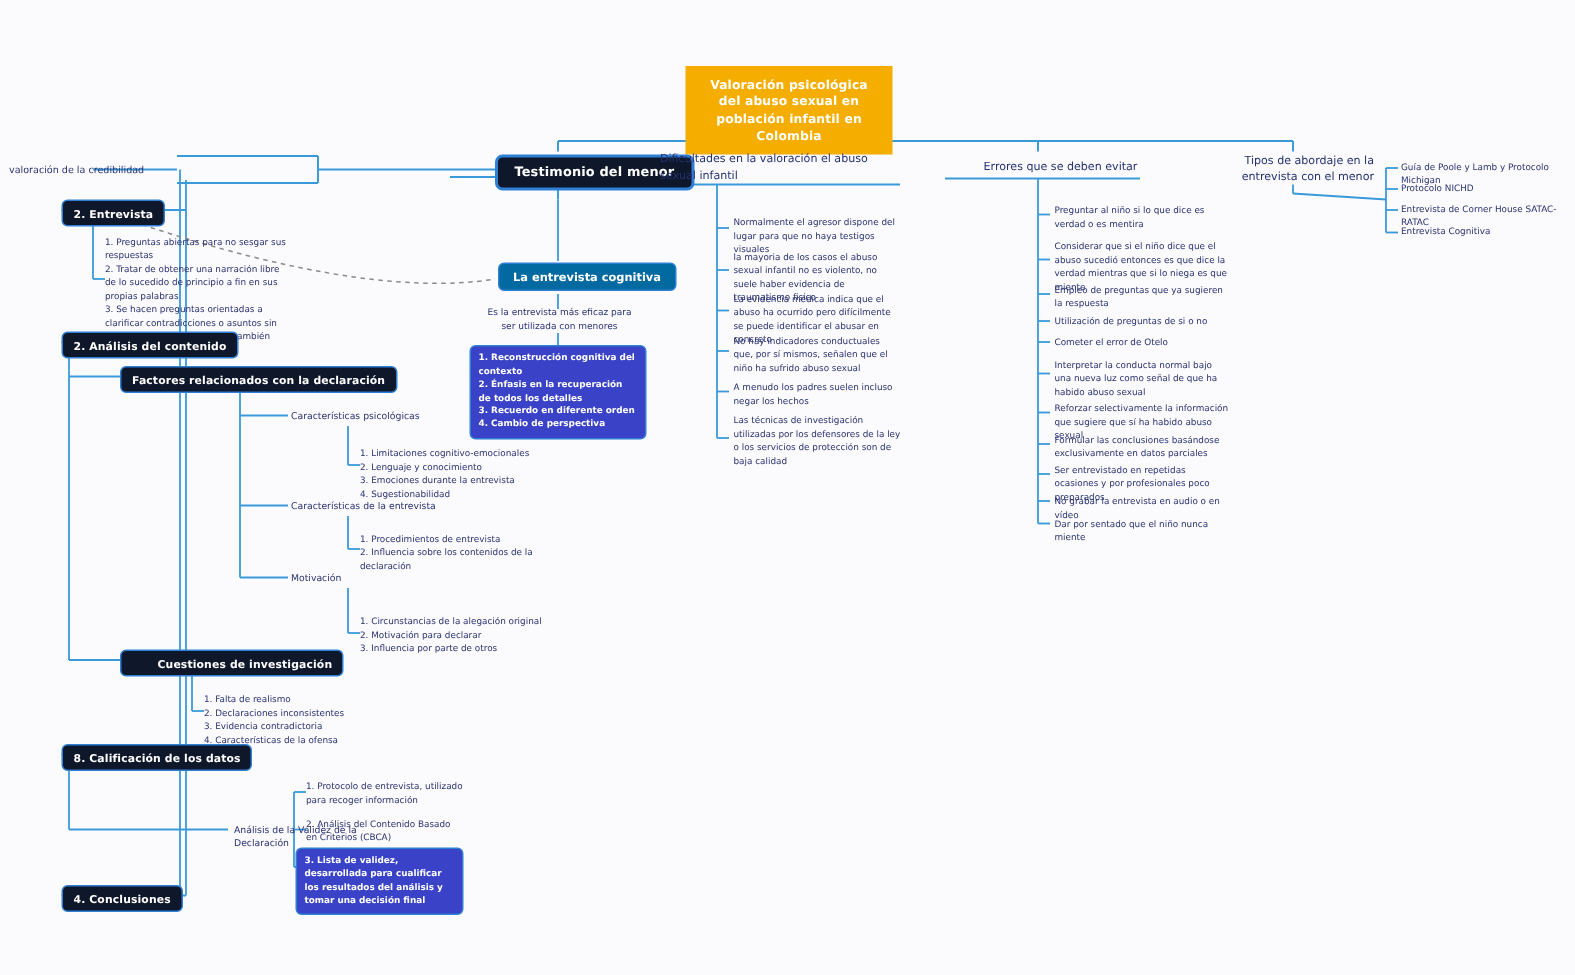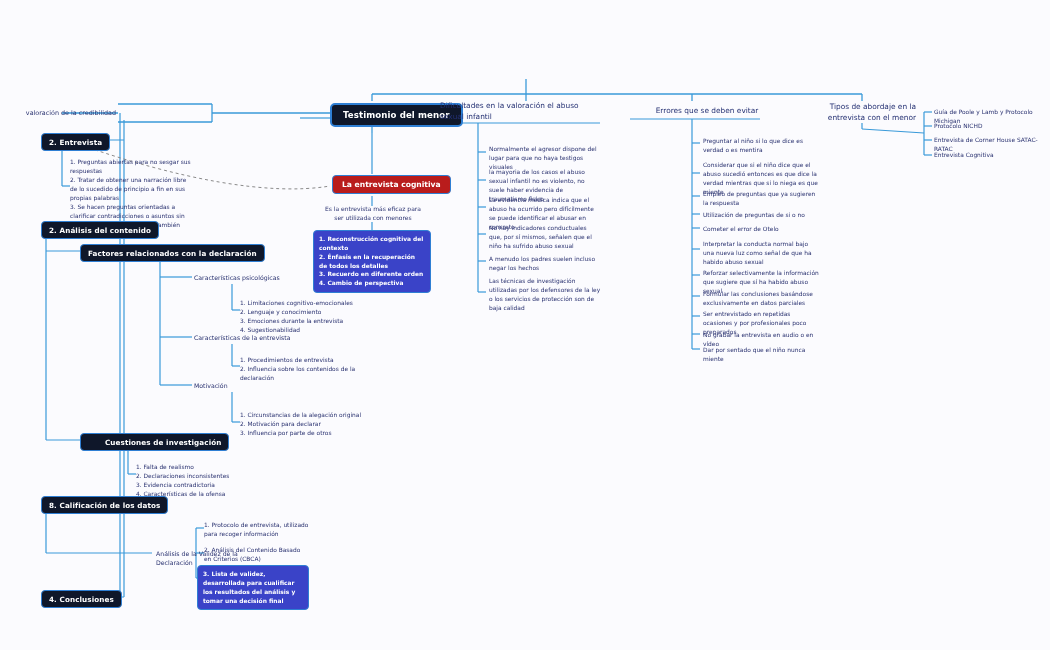--- a/index.html
+++ b/index.html
@@ -37,21 +37,21 @@
     font-weight:700;
     font-size:7.2px;
     padding:3.5px 7px;
     white-space:nowrap;
     letter-spacing:.1px;
   }
   .navy.big{font-size:8.6px;padding:5px 11px;border-radius:5px;border-width:2px;}
 
   
   .cyan{
-    background:#b91c1c;
+    background:#0369a1;
     border:1.4px solid #2f7fd4;
     border-radius:4px;
     color:#ffffff;
     font-weight:700;
     font-size:7.6px;
     padding:4px 9px;
     white-space:nowrap;
     text-align:center;
   }
 
@@ -208,30 +208,31 @@
       <path d="M862 123 L862 129"></path>
       <path d="M924 112 L924 155"></path>
       <path d="M924 112 L932 112"></path>
       <path d="M924 126 L932 126"></path>
       <path d="M924 140 L932 140"></path>
       <path d="M924 155 L932 155"></path>
       <path d="M862 129 L924 133"></path>
     </g>
   </svg>
 
+  <div class="node root" style="left:457px;top:44px;width:138px;">Valoración psicológica del abuso sexual en población infantil en Colombia</div>
 
   <div class="node navy big" style="left:330px;top:103px;">Testimonio del menor</div>
 
   <div class="node plain branch" style="left:440px;top:101px;width:152px;">Dificultades en la valoración el abuso sexual infantil</div>
 
   <div class="node plain branch" style="left:632px;top:106px;width:150px;text-align:center;">Errores que se deben evitar</div>
 
   <div class="node plain branch" style="left:812px;top:102px;width:104px;text-align:right;">Tipos de abordaje en la entrevista con el menor</div>
 
-  <div class="node plain" style="left:6px;top:109px;width:110px;font-size:6.4px;text-align:right;">valoración de la credibilidad</div>
+  <div class="node plain" style="left:6px;top:109px;width:110px;font-size:6.4px;">valoración de la credibilidad</div>
 
   <div class="node navy" style="left:41px;top:133px;">2. Entrevista</div>
 
   <div class="node list wrap" style="left:70px;top:158px;width:122px;">
     <div>1. Preguntas abiertas para no sesgar sus respuestas</div>
     <div>2. Tratar de obtener una narración libre de lo sucedido de principio a fin en sus propias palabras</div>
     <div>3. Se hacen preguntas orientadas a clarificar contradicciones o asuntos sin esclarecer ( estas preguntas también deben ser abiertas)</div>
   </div>
 
   <div class="node navy" style="left:41px;top:221px;text-align:center;">2. Análisis del contenido</div>

